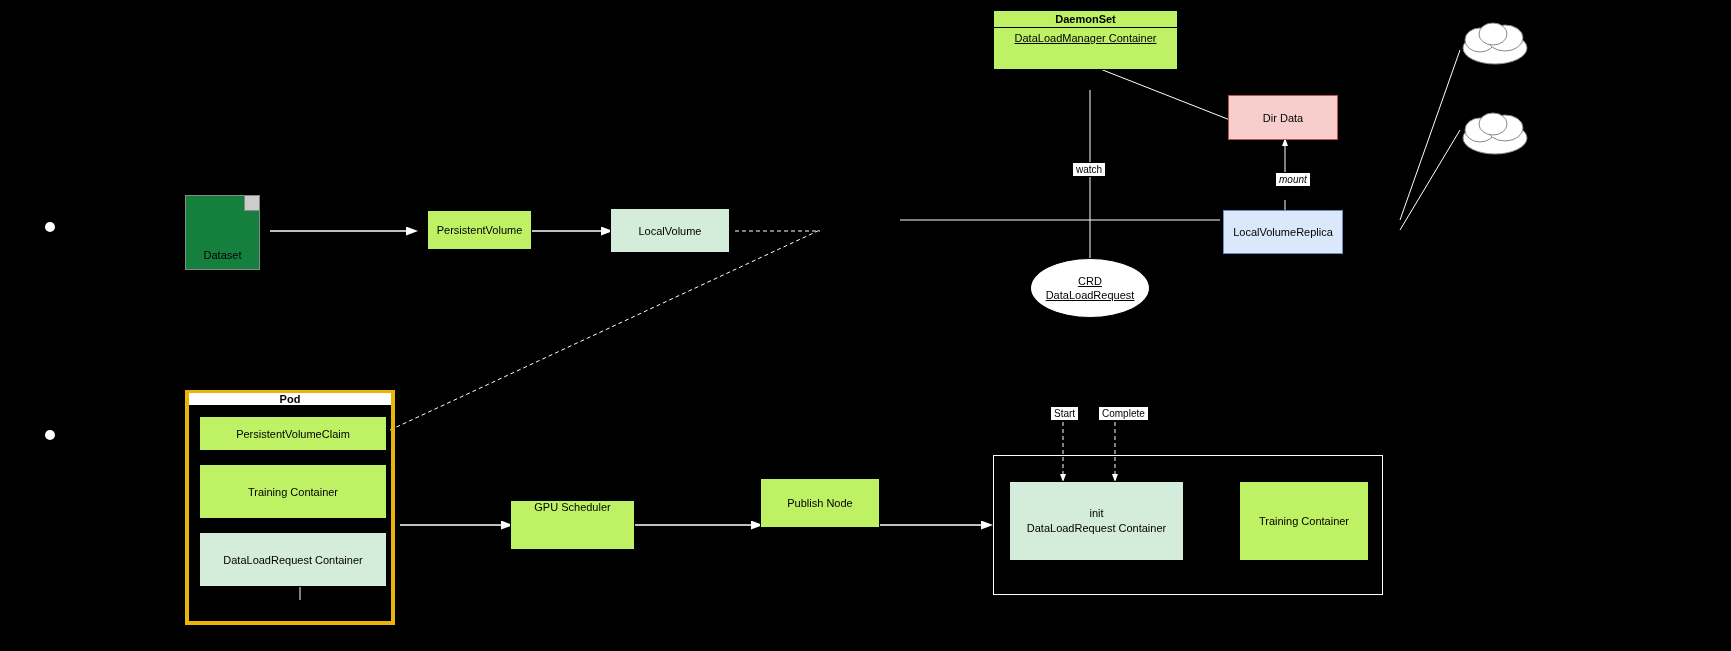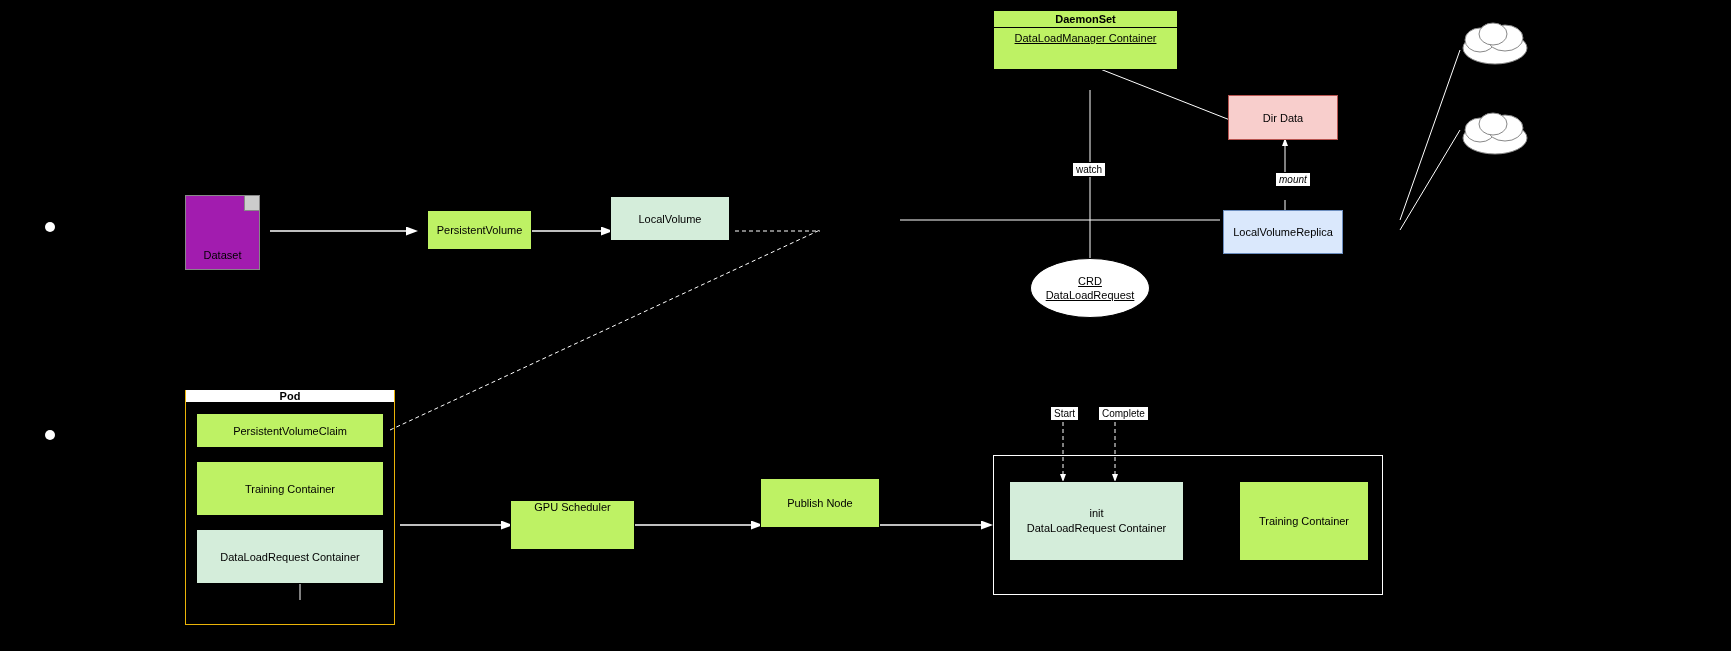--- a/index.html
+++ b/index.html
@@ -138,31 +138,31 @@
         <path d="M0,0 L0,6 L8,3 z" fill="#fff"></path>
       </marker>
       <marker id="arrowB" markerWidth="8" markerHeight="8" refX="6" refY="3" orient="auto">
         <path d="M0,0 L0,6 L8,3 z" fill="#000"></path>
       </marker>
     </defs>
   </svg>
 
   <div class="bullet" style="left:45px; top:222px;"></div>
 
-  <div style="position:absolute; left:185px; top:195px; width:75px; height:75px; background:#a21caf; border:1px solid #888;">
+  <div style="position:absolute; left:185px; top:195px; width:75px; height:75px; background:#15803d; border:1px solid #888;">
 
     <div style="position:absolute; top:0; right:0; width:15px; height:15px; background:#ccc; border-left:1px solid #888; border-bottom:1px solid #888;"></div>
     <div style="position:absolute; bottom:8px; left:0; right:0; text-align:center; font-size:11px;">Dataset</div>
   </div>
 
   <div class="box" style="left:427px; top:210px; width:105px; height:40px; display:flex; align-items:center; justify-content:center;">
     <span style="font-size:11px;">PersistentVolume</span>
   </div>
 
-  <div class="box box-green" style="left:610px; top:196px; width:120px; height:45px; display:flex; align-items:center; justify-content:center;">
+  <div class="box box-green" style="left:610px; top:208px; width:120px; height:45px; display:flex; align-items:center; justify-content:center;">
     <span style="font-size:11px;">LocalVolume</span>
   </div>
 
   <div class="box" style="left:993px; top:10px; width:185px; height:60px;">
     <div class="box-title">DaemonSet</div>
     <div class="box-inner">DataLoadManager  Container</div>
   </div>
 
   <div class="label-badge" style="left:1072px; top:162px;">watch</div>
 
@@ -196,21 +196,21 @@
       <ellipse cx="40" cy="38" rx="32" ry="16" fill="white" stroke="#888" stroke-width="1"></ellipse>
       <ellipse cx="25" cy="30" rx="15" ry="12" fill="white" stroke="#888" stroke-width="1"></ellipse>
       <ellipse cx="50" cy="28" rx="18" ry="13" fill="white" stroke="#888" stroke-width="1"></ellipse>
       <ellipse cx="38" cy="24" rx="14" ry="11" fill="white" stroke="#888" stroke-width="1"></ellipse>
     </svg>
     <div style="position:absolute; bottom:2px; left:0; right:0; text-align:center; font-size:11px; color:#fff;">P2P</div>
   </div>
 
   <div class="bullet" style="left:45px; top:430px;"></div>
 
-  <div class="box" style="left:185px; top:390px; width:210px; height:235px; background:transparent; border:1px solid #eab308;">
+  <div class="box" style="left:185px; top:390px; width:210px; height:235px; background:transparent; border:4px solid #eab308;">
     <div style="position:absolute; top:-1px; left:0; right:0; text-align:center; font-weight:bold; font-size:11px; background:#fff; border-bottom:1px solid #000;">Pod</div>
 
     <div class="box" style="left:10px; top:22px; width:188px; height:35px; display:flex; align-items:center; justify-content:center;">
       <span style="font-size:11px;">PersistentVolumeClaim</span>
     </div>
 
     <div class="box" style="left:10px; top:70px; width:188px; height:55px; display:flex; align-items:center; justify-content:center;">
       <span style="font-size:11px;">Training Container</span>
     </div>
 

